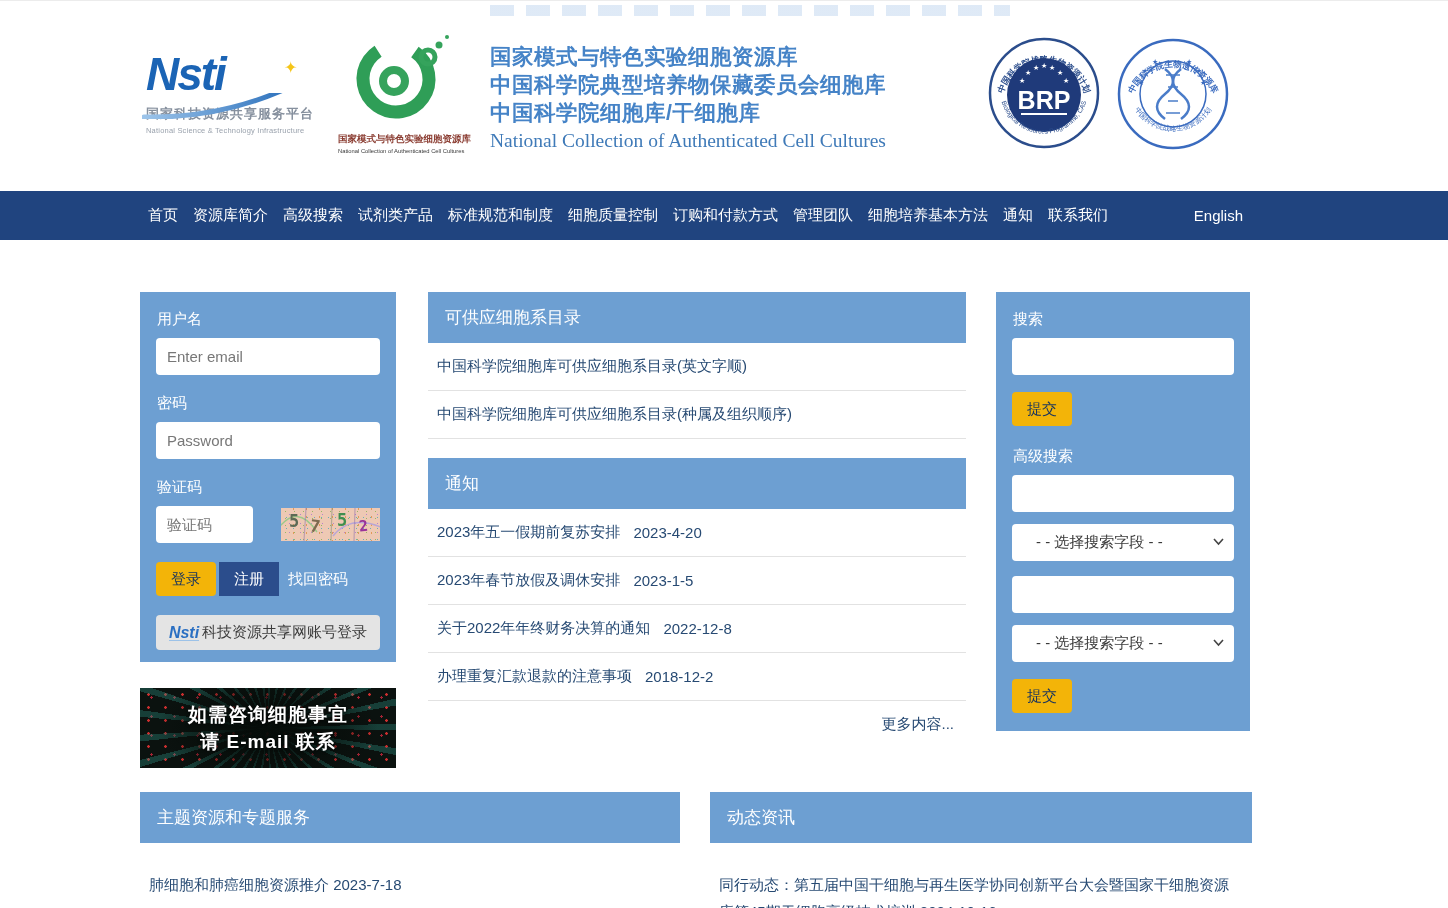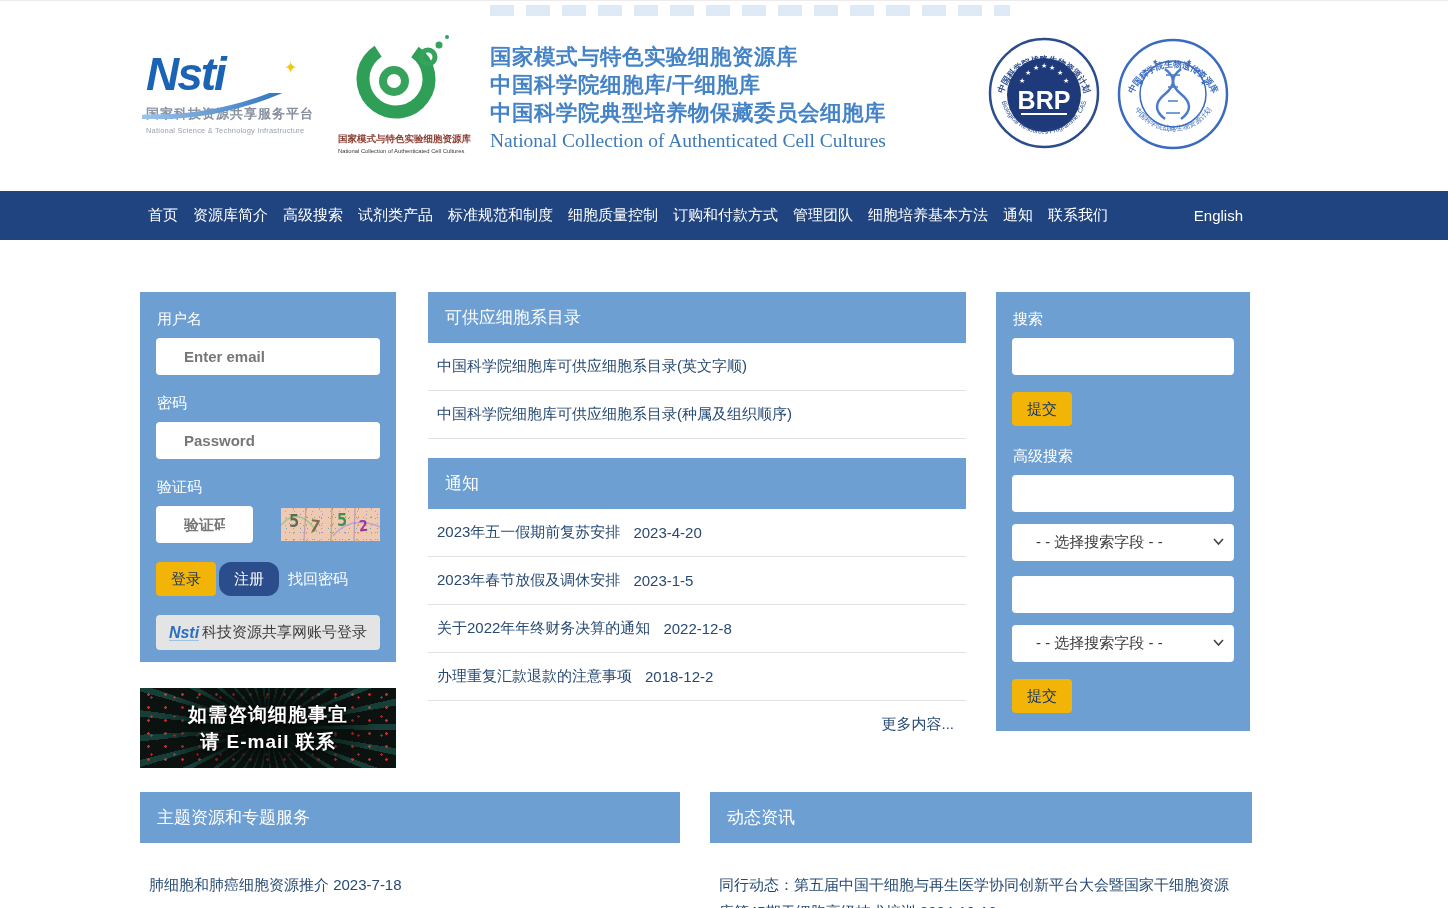--- a/index.html
+++ b/index.html
@@ -34,25 +34,25 @@
   
   .topnav { position:absolute; left:0; top:190px; width:1448px; height:49px; background:#20447f;
     display:flex; align-items:center; padding-left:148px; }
   .topnav .item { color:#fff; font-size:15px; margin-right:15px; cursor:pointer; white-space:nowrap; }
   .topnav .lang { color:#fff; font-size:15px; margin-left:auto; margin-right:205px; cursor:pointer; }
 
   
   .bluepanel { position:absolute; background:#6d9fd2; }
   .lbl { color:#fff; font-size:15px; display:block; }
   .inp { display:block; width:100%; height:37px; border:none; border-radius:4px; background:#fff;
-    font-size:15px; padding:0 28px; color:#333; font-family:inherit;font-weight:bold; }
+    font-size:15px; padding:0 11px; color:#333; font-family:inherit; }
   .inp::placeholder { color:#777; }
   .btn-gold { background:#f3b408; color:#17335f; border:none; border-radius:4px; height:34px;
     font-size:15px; padding:0 15px; font-family:inherit; cursor:pointer; }
-  .btn-navy { background:#2b4d8c; color:#fff; border:none; border-radius:12px; height:34px;
+  .btn-navy { background:#2b4d8c; color:#fff; border:none; border-radius:0; height:34px;
     font-size:15px; padding:0 15px; font-family:Liberation Serif, serif; cursor:pointer; }
 
   .sec-header { background:#6d9fd2; color:#fff; font-size:17px; height:51px;
     display:flex; align-items:center; padding-left:17px; }
   .row-item { height:48px; display:flex; align-items:center; border-bottom:1px solid #e2e2e2;
     color:#274a73; font-size:15px; padding-left:9px; cursor:pointer; }
   .row-item .date { margin-left:13px; }
 
   
   .login { left:140px; top:291px; width:256px; height:370px; padding:16px; }
@@ -151,22 +151,22 @@
       <circle cx="80" cy="26" r="7" fill="none" stroke="#35a35c" stroke-width="5"></circle>
       <circle cx="91" cy="14" r="3.5" fill="#35a35c"></circle>
       <circle cx="99" cy="6" r="2" fill="#35a35c"></circle>
     </svg>
     <div class="green-zh">国家模式与特色实验细胞资源库</div>
     <div class="green-en">National Collection of Authenticated Cell Cultures</div>
   </div>
 
   <div class="site-title">
     <div class="zh">国家模式与特色实验细胞资源库</div>
+    <div class="zh">中国科学院典型培养物保藏委员会细胞库</div>
     <div class="zh">中国科学院细胞库/干细胞库</div>
-    <div class="zh">中国科学院典型培养物保藏委员会细胞库</div>
     <div class="en">National Collection of Authenticated Cell Cultures</div>
   </div>
 
   <div class="seal brp">
     <svg width="112" height="112" viewBox="0 0 112 112">
       <defs>
         <path id="brpTop" d="M 15,58 A 42,42 0 0 1 97,58"></path>
         <path id="brpBot" d="M 13,62 A 44,44 0 0 0 99,62"></path>
       </defs>
       <circle cx="56" cy="56" r="54" fill="#fff" stroke="#2b4d8c" stroke-width="2.5"></circle>

